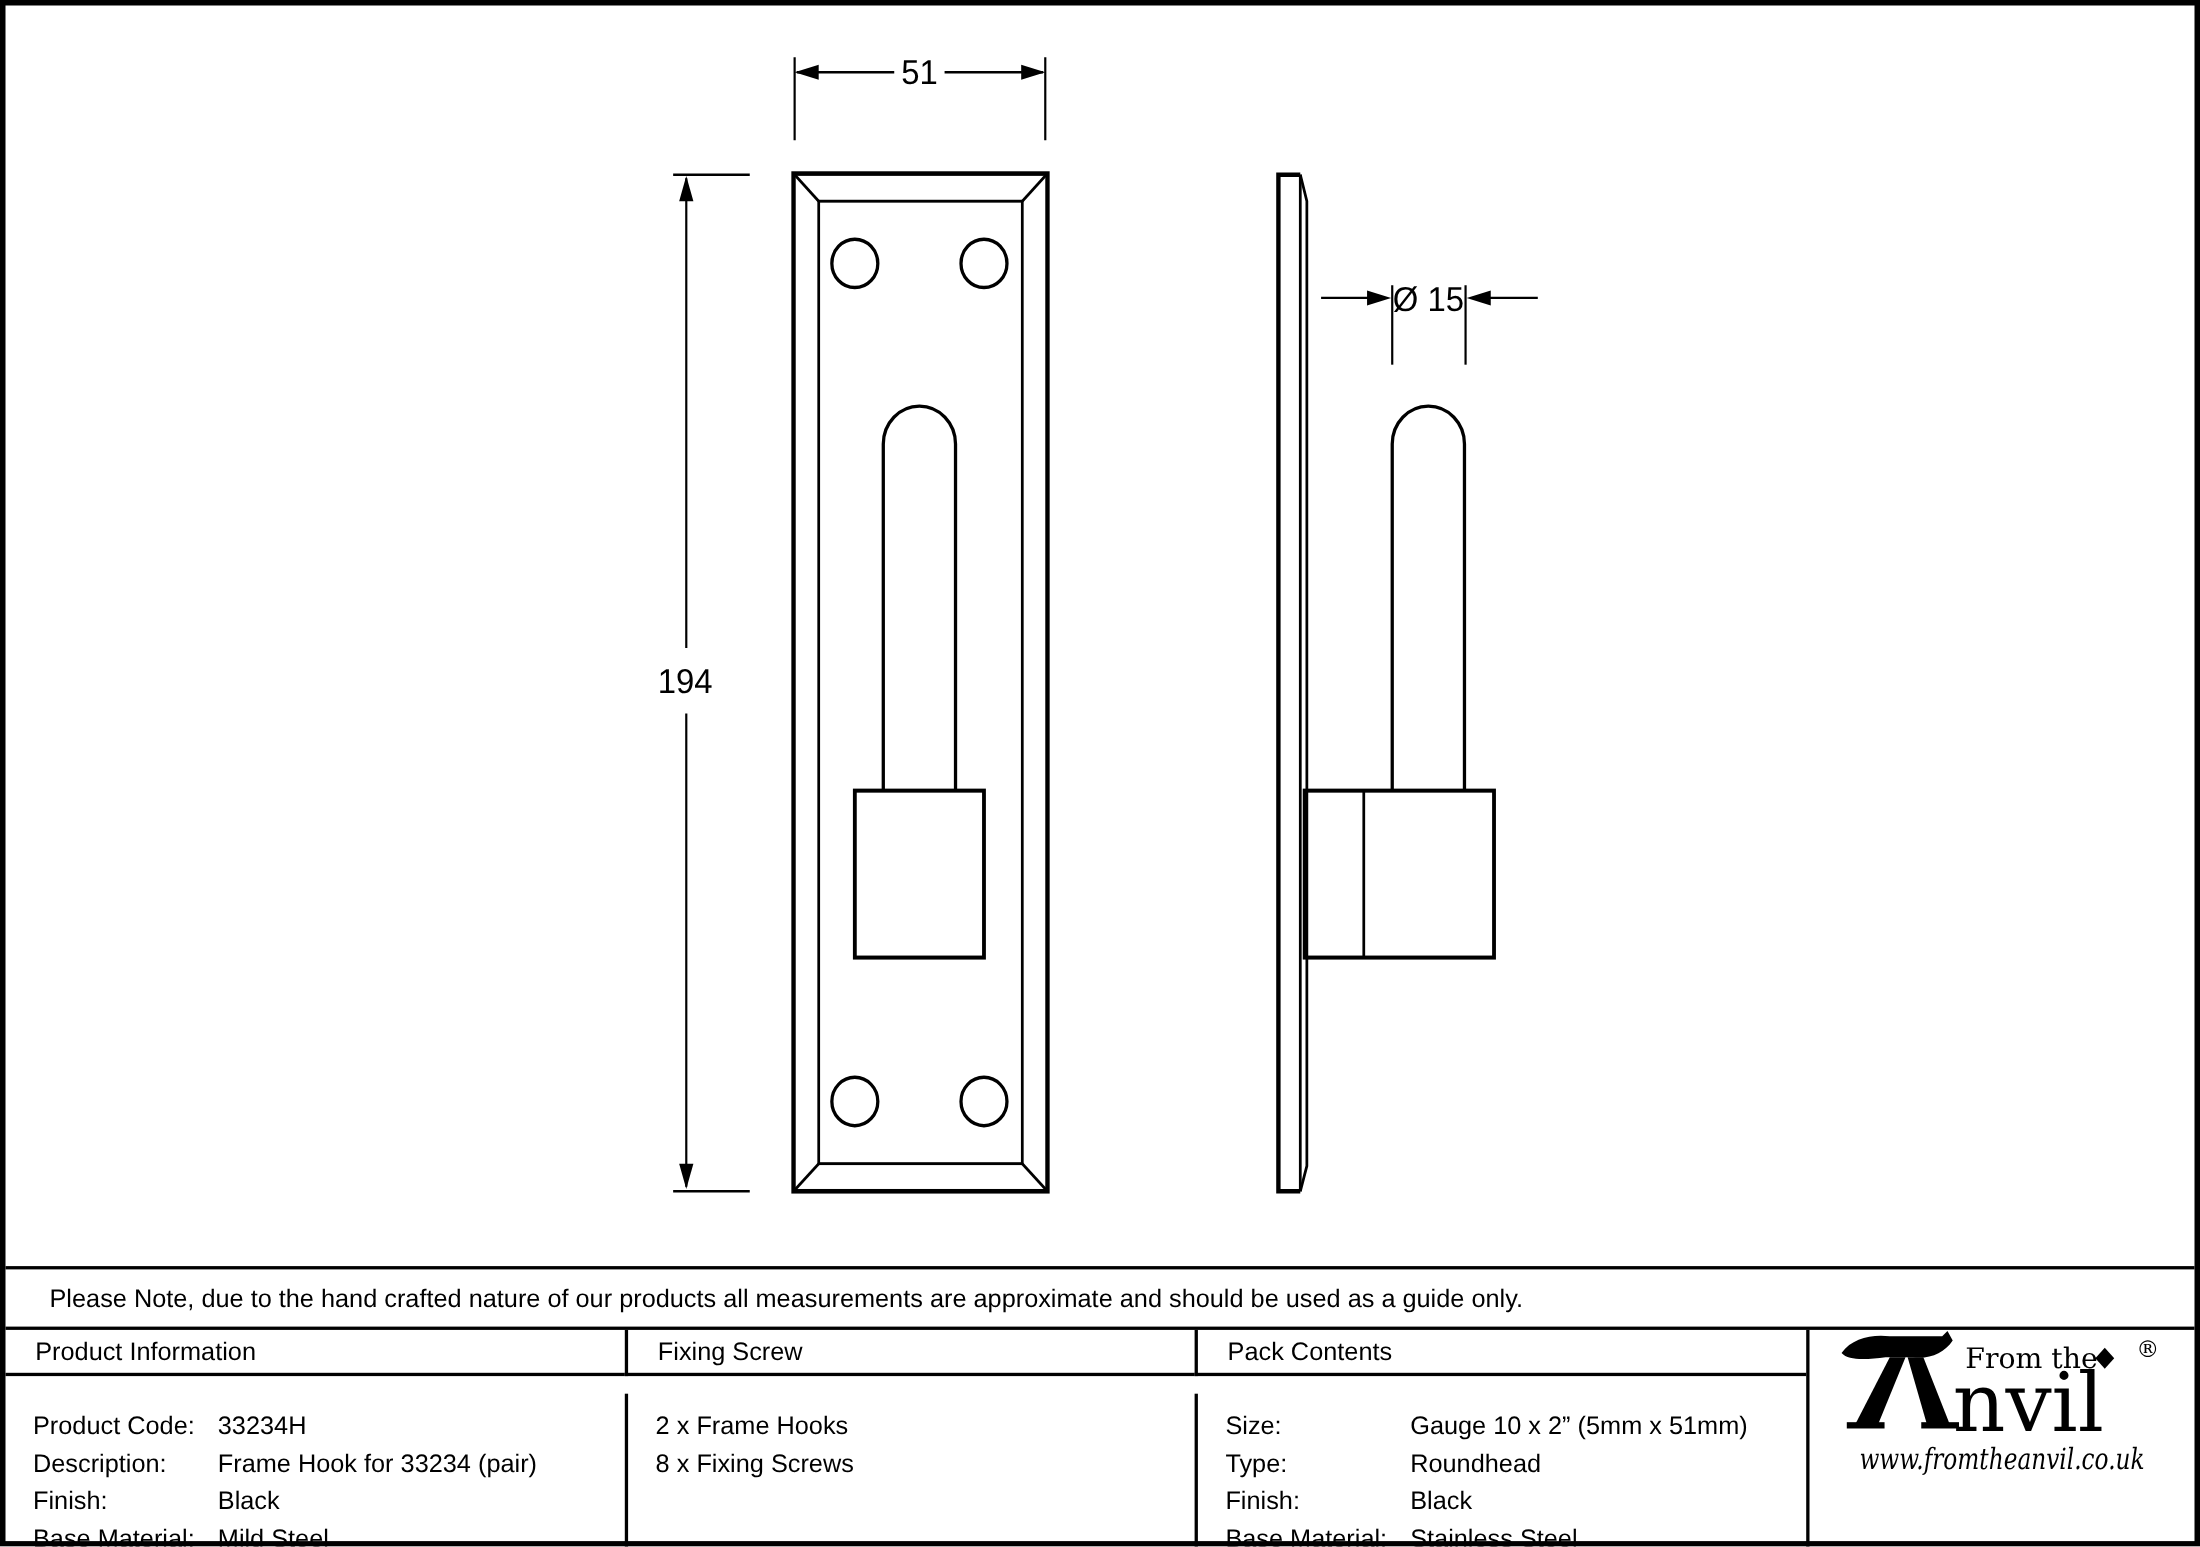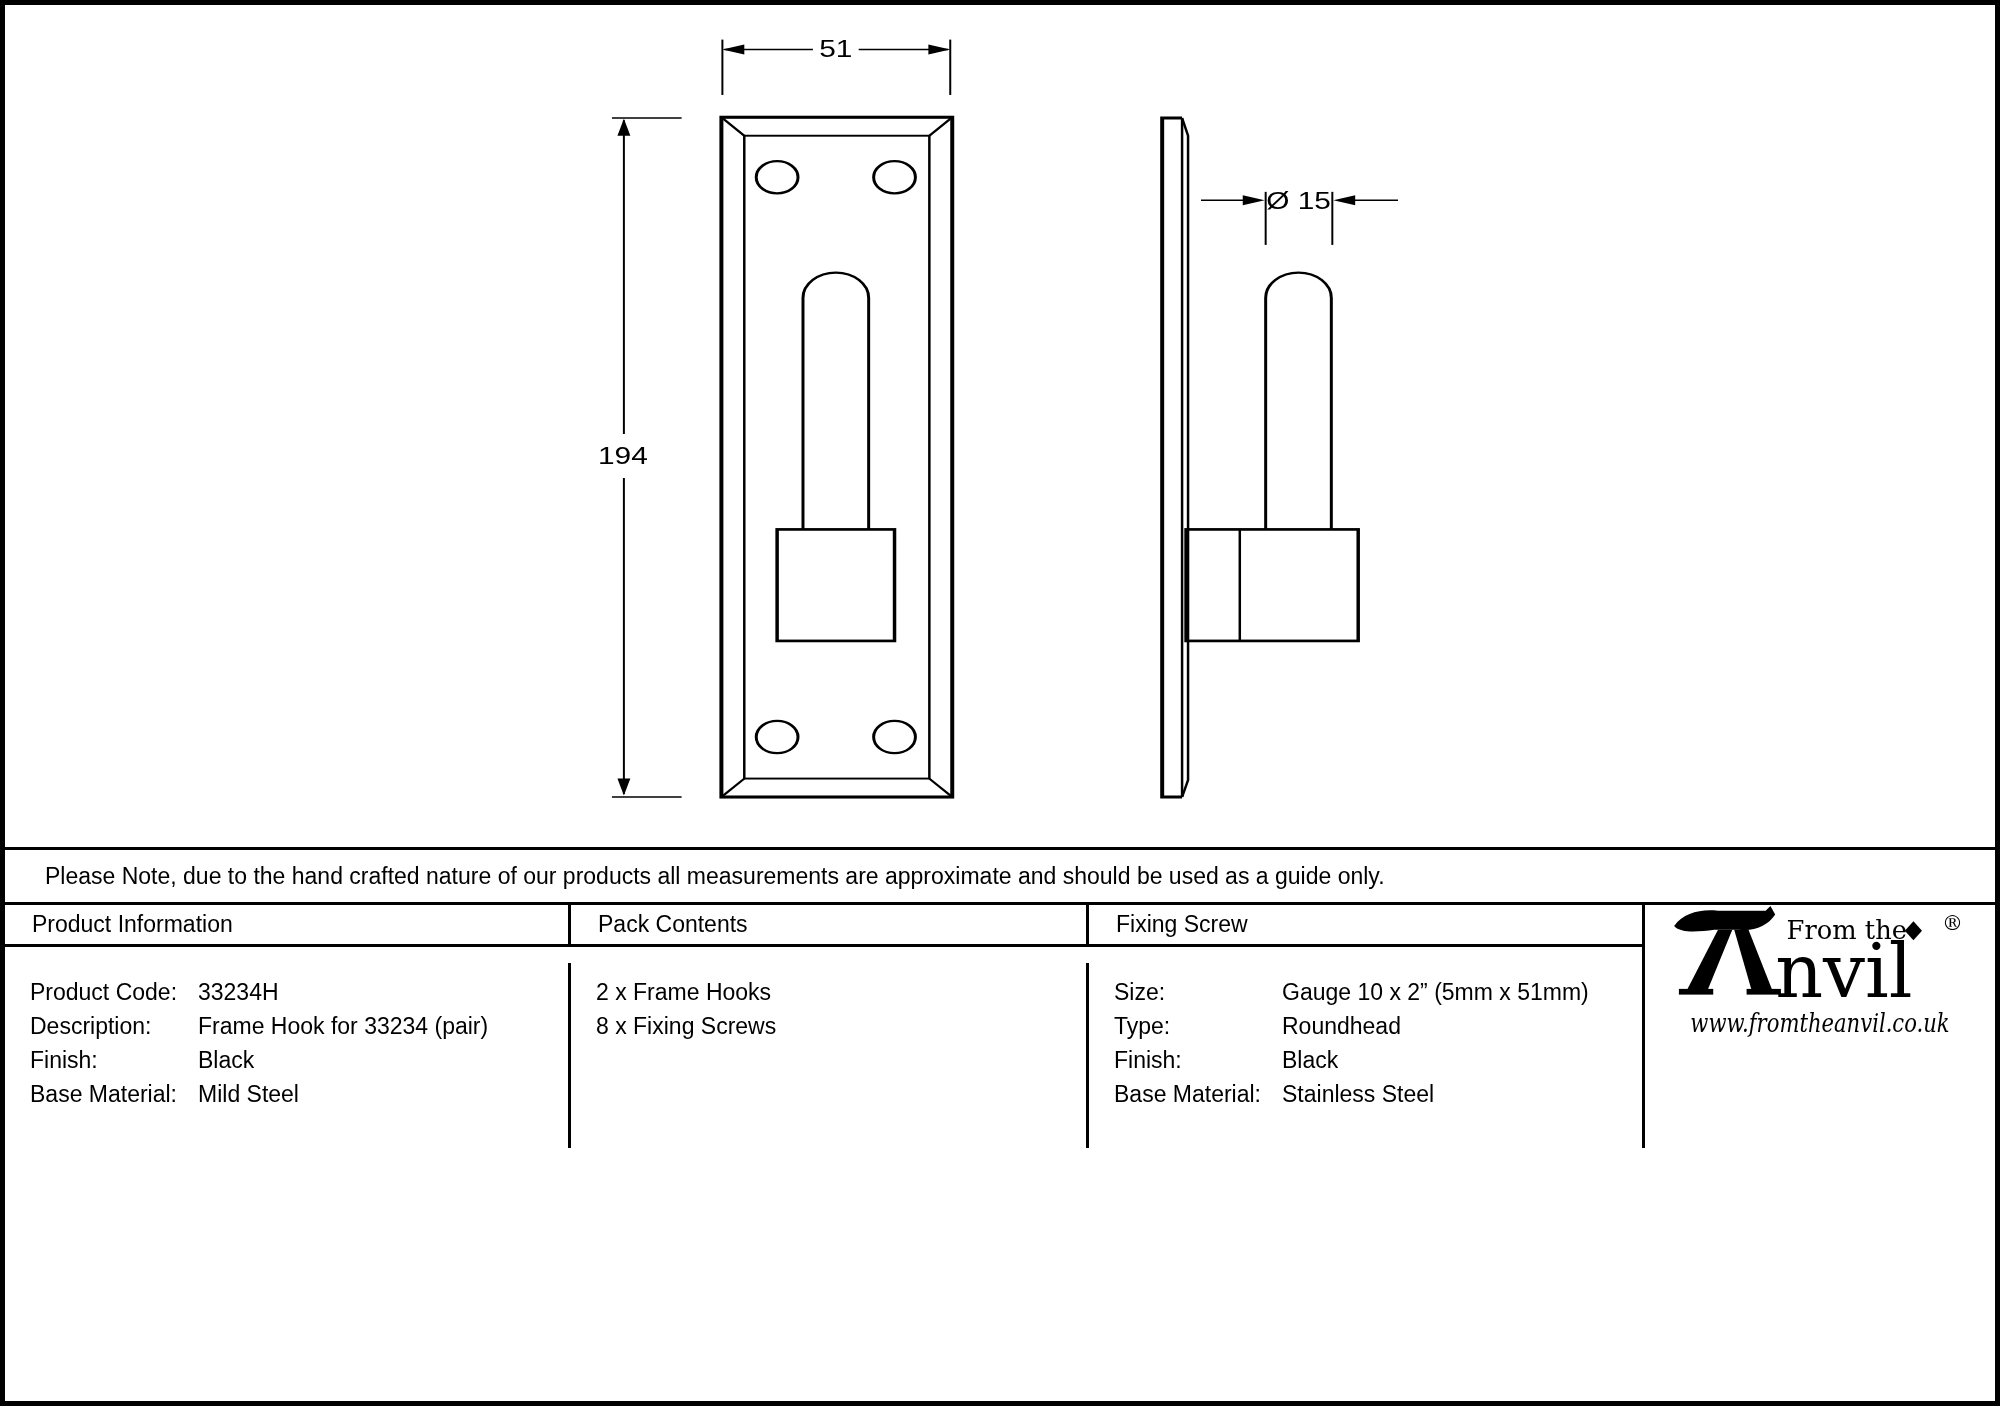--- a/index.html
+++ b/index.html
@@ -2,21 +2,21 @@
 <html><head>
 <meta charset="utf-8">
 <style>
   html,body{margin:0;padding:0;background:#fff;}
   .page{
     width:2000px;height:1406px;box-sizing:border-box;
     border:5px solid #000;background:#fff;position:relative;
     font-family:"Liberation Sans",sans-serif;color:#000;
   }
   
-  .drawing{height:842px;position:relative;text-decoration:underline;}
+  .drawing{height:1146px;position:relative;text-decoration:underline;}
   .drawing svg{position:absolute;inset:0;width:100%;height:100%;}
   
   .note-row{
     height:58px;box-sizing:border-box;
     border-top:3px solid #000;border-bottom:3px solid #000;
     display:flex;align-items:center;padding-left:40px;
     font-size:23px;
   }
   
   .bottom-table{
@@ -104,22 +104,22 @@
     </svg>
   </div>
 
   <div class="note-row">
     <span>Please Note, due to the hand crafted nature of our products all measurements are approximate and should be used as a guide only.</span>
   </div>
 
   <div class="bottom-table">
 
     <div class="th">Product Information</div>
+    <div class="th bl">Fixing Screw</div>
     <div class="th bl">Pack Contents</div>
-    <div class="th bl">Fixing Screw</div>
 
     <div class="logo-cell">
       <svg width="296" height="143" viewBox="0 0 310 150">
         <g fill="#000">
           <path d="M2,22 C12,8 30,4 48,6 L98,6 L103,1 L108,10 C100,22 86,28 70,26 L44,26 C28,28 9,30 2,22 Z"></path>
           <polygon points="48,26 63,26 36,92 14,92"></polygon>
           <polygon points="65,26 80,26 106,92 84,92"></polygon>
           <rect x="7" y="88" width="36" height="6"></rect>
           <rect x="78" y="88" width="36" height="6"></rect>
         </g>

